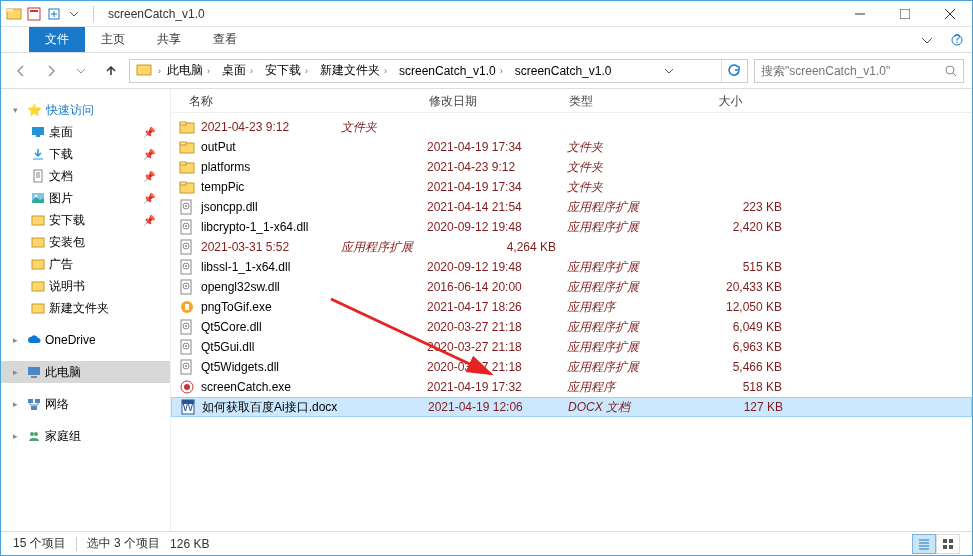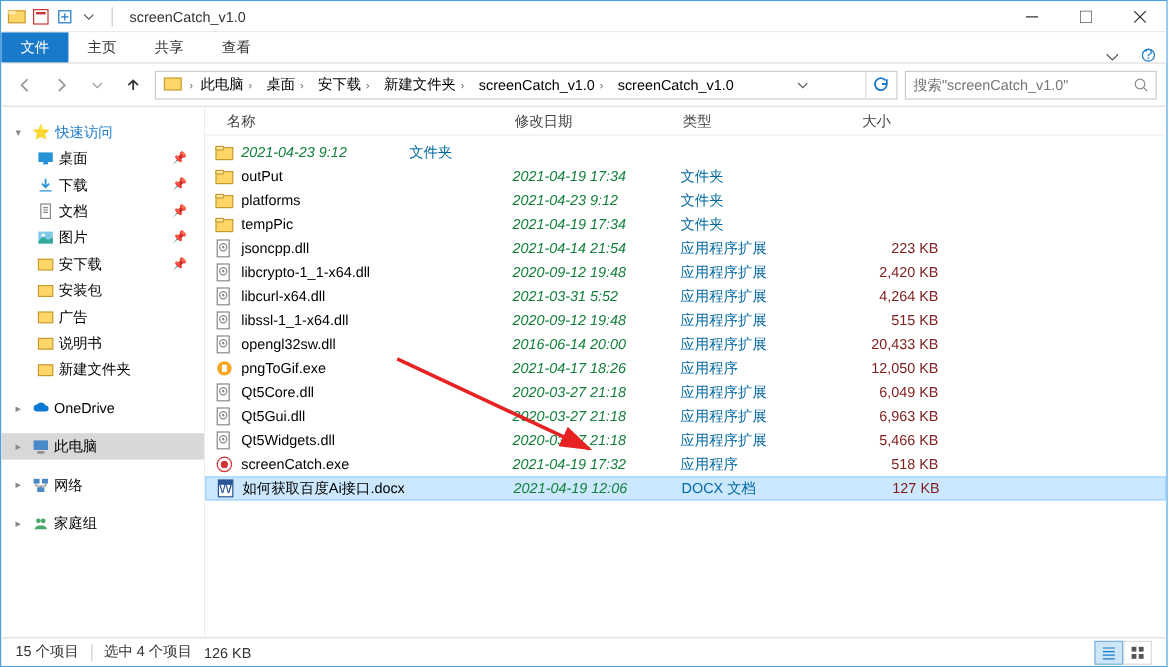--- a/index.html
+++ b/index.html
@@ -8,21 +8,21 @@
 
 .title-bar { height: 26px; display: flex; align-items: center; background: #fff; border-bottom: 1px solid #e5e5e5; }
 .qat { display: flex; align-items: center; gap: 2px; padding: 0 4px; }
 .qat .icon { width: 18px; height: 18px; display: inline-flex; align-items: center; justify-content: center; }
 .titlebar-sep { width:1px; height:16px; background:#ccc; margin:0 6px; }
 .title-text { margin-left: 8px; color: #333; }
 .win-controls { margin-left: auto; display: flex; }
 .win-btn { width: 45px; height: 26px; display: flex; align-items: center; justify-content: center; }
 
 
-.ribbon { height: 26px; display:flex; align-items:flex-end; border-bottom:1px solid #ddd; background:#fff; }
+.ribbon { height: 26px; display:flex; align-items:center; border-bottom:1px solid #ddd; background:#fff;padding-left:28px; }
 .tab { padding: 4px 16px; display:flex; align-items:center; color:#333; cursor:pointer; }
 .tab.file { background:#1979ca; color:#fff; }
 .rib-spacer { flex:1; }
 .rib-btn { width:30px; display:flex; align-items:center; justify-content:center; cursor:pointer; color:#555; }
 
 
 .navbar { height: 36px; display:flex; align-items:center; padding: 0 8px; gap:6px; border-bottom:1px solid #ddd; }
 .nav-arrow { width:24px; height:24px; border-radius:2px; display:flex; align-items:center; justify-content:center; color:#999; cursor:pointer; }
 .nav-arrow.enabled { color:#333; }
 .breadcrumb { flex:1; height:24px; border:1px solid #ccc; display:flex; align-items:center; padding:0 2px; background:#fff; }
@@ -47,22 +47,22 @@
 .sidebar .node { display:flex; align-items:center; gap:4px; height:22px; cursor:pointer; }
 .sidebar .ind1 { padding-left:18px; }
 .sidebar .pin { margin-left:auto; margin-right:14px; color:#777; font-size:10px; }
 .sidebar .spacer { height:10px; }
 .node.selected { background:#d8d8d8; margin-left:-12px; padding-left:12px; }
 
 .filelist { flex:1; padding-top:28px; position:relative; }
 .row { display:flex; align-items:center; height:20px; padding:0 8px; cursor:pointer; }
 .row .ficon { width:16px; height:16px; margin-right:6px; flex-shrink:0; }
 .row .c-name { width:226px; overflow:hidden; white-space:nowrap; }
-.row .c-date { width:140px; color:#15803d;font-style:italic; }
-.row .c-type { width:120px; color:#0369a1; }
+.row .c-date { width:140px; color:#7f1d1d; }
+.row .c-type { width:120px; color:#7f1d1d;font-style:italic; }
 .row .c-size { width:95px; text-align:right; color:#7f1d1d; }
 .row.selected { background:#cce8ff; border:1px solid #99d1ff; height:20px; }
 
 
 .status { position:absolute; bottom:0; left:0; right:0; height:24px; border-top:1px solid #ddd; display:flex; align-items:center; padding:0 12px; gap:10px; color:#333; }
 .status-sep { width:1px; height:14px; background:#ccc; }
 .view-toggles { margin-left:auto; display:flex; }
 .vbtn { width:24px; height:20px; border:1px solid #ddd; display:flex; align-items:center; justify-content:center; color:#555; cursor:pointer; }
 .vbtn.active { background:#cde6f7; border-color:#7bb1dc; color:#1979ca; }
 
@@ -439,21 +439,20 @@
         <span class="c-size">2,420 KB</span>
       </div>
       <div class="row">
         <span class="ficon">
           <svg width="16" height="16">
             <rect x="2" y="1" width="10" height="14" fill="#fff" stroke="#888"></rect>
             <circle cx="7" cy="7" r="3" fill="none" stroke="#888"></circle>
             <circle cx="7" cy="7" r="1" fill="#888"></circle>
           </svg>
         </span>
-        <span class="c-name">libcurl-x64.dll</span>
         <span class="c-date">2021-03-31 5:52</span>
         <span class="c-type">应用程序扩展</span>
         <span class="c-size">4,264 KB</span>
       </div>
       <div class="row">
         <span class="ficon">
           <svg width="16" height="16">
             <rect x="2" y="1" width="10" height="14" fill="#fff" stroke="#888"></rect>
             <circle cx="7" cy="7" r="3" fill="none" stroke="#888"></circle>
             <circle cx="7" cy="7" r="1" fill="#888"></circle>
@@ -560,21 +559,21 @@
           </marker>
         </defs>
       <path d="M10 10 L170 85" stroke="#e62222" stroke-width="3" marker-end="url(#ah)"></path>
     </svg>
     </div>
 </div>
 
 <div class="status">
   <span>15 个项目</span>
   <span class="status-sep"></span>
-  <span>选中 4 个项目</span>
+  <span>选中 3 个项目</span>
   <span>126 KB</span>
   <div class="view-toggles">
     <div class="vbtn active">
         <svg width="12" height="12">
           <path d="M1 2h10M1 5h10M1 8h10M1 11h10" stroke="currentColor"></path>
         </svg>
       </div>
     <div class="vbtn">
         <svg width="12" height="12">
           <rect x="1" y="1" width="4" height="4" fill="currentColor"></rect>

